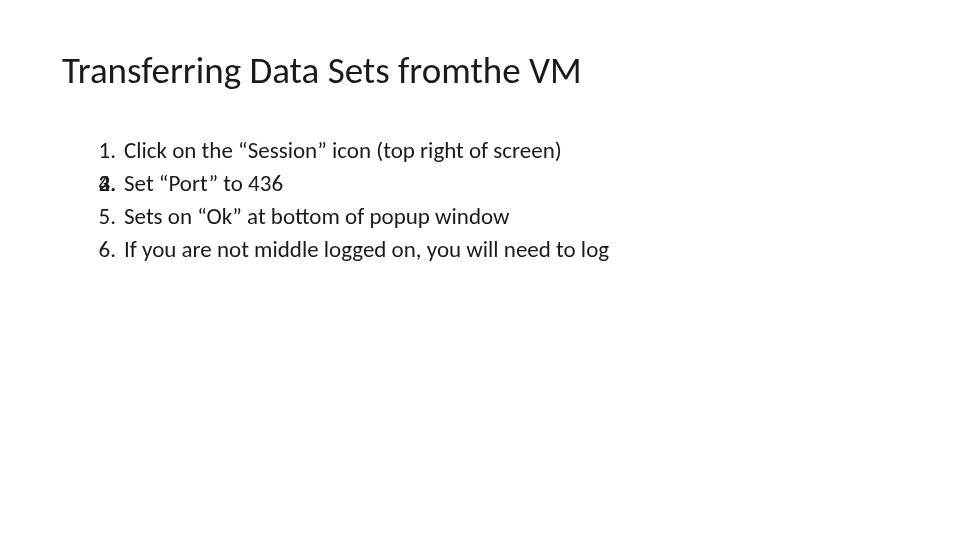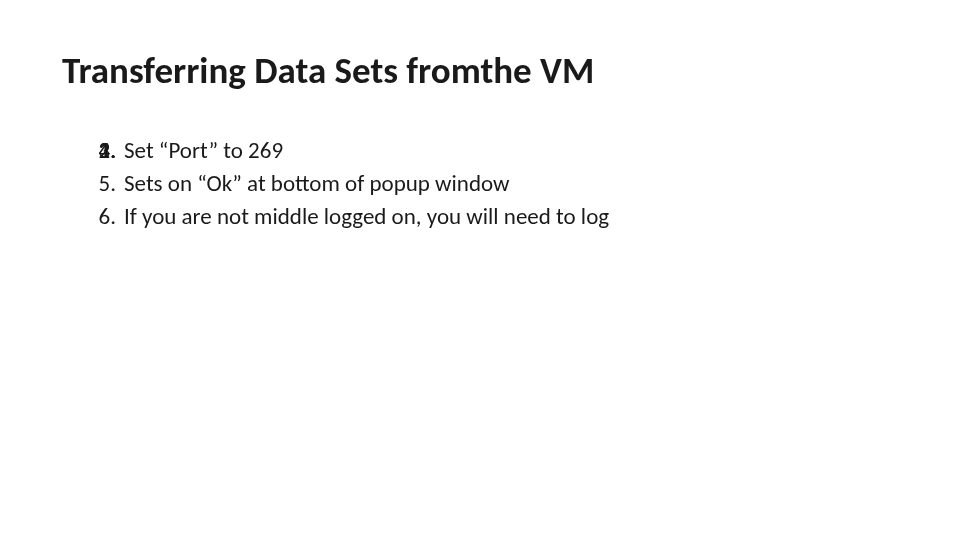--- a/index.html
+++ b/index.html
@@ -10,21 +10,21 @@
     body {
       width: 960px;
       height: 540px;
       background: #ffffff;
       font-family: Calibri, "Segoe UI", Arial, sans-serif;
       color: #000000;
       padding: 48px 62px 0 62px;
     }
     .title {
       font-size: 37px;
-      font-weight: 700;
+      font-weight: 400;
       color: #1a1a1a;
       margin-bottom: 42px;
       letter-spacing: 0px;
     }
     .steps {
       list-style: none;
       padding-left: 62px;
       font-size: 23px;
       line-height: 1.35;
       color: #1a1a1a;
@@ -42,30 +42,31 @@
     }
   </style>
 </head>
 <body>
 
 <h1 class="title">Transferring Data Sets fromthe VM</h1>
 
 <ol class="steps">
   <li>
     <span class="marker">1.</span>
+    <span>Click on the “Session” icon (top right of screen)</span>
   </li>
   <li>
     <span class="marker">2.</span>
   </li>
   <li>
     <span class="marker">3.</span>
   </li>
   <li>
     <span class="marker">4.</span>
-    <span>Set “Port” to 269</span>
+    <span>Set “Port” to 436</span>
   </li>
   <li>
     <span class="marker">5.</span>
     <span>Sets on “Ok” at bottom of popup window</span>
   </li>
   <li>
     <span class="marker">6.</span>
     <span>If you are not middle logged on, you will need to log</span>
   </li>
 </ol>

